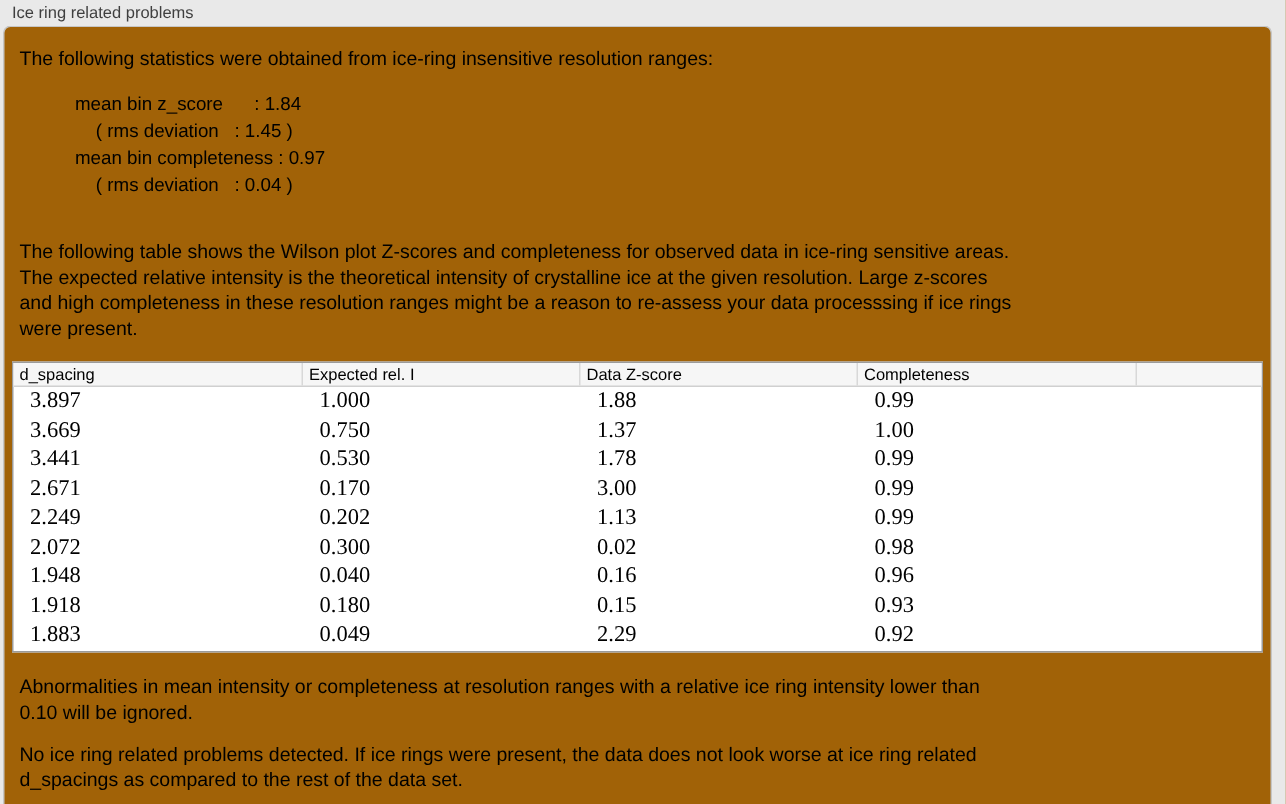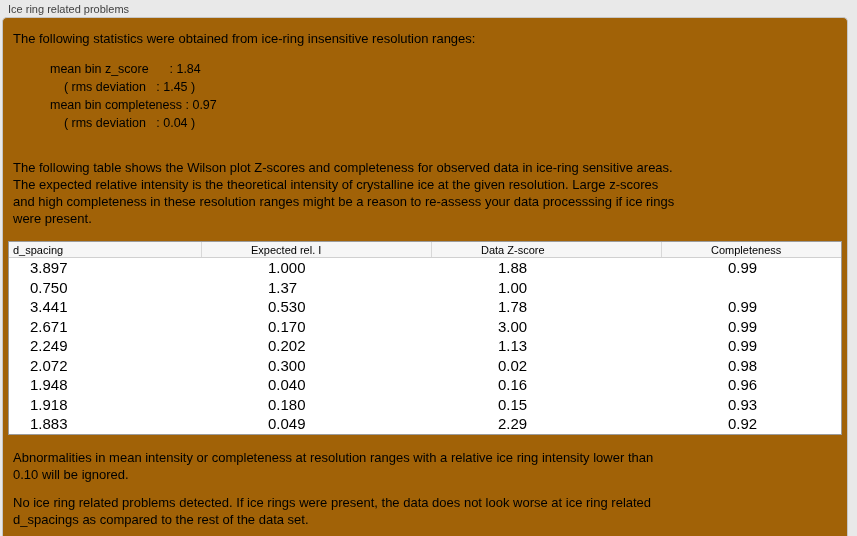--- a/index.html
+++ b/index.html
@@ -44,42 +44,42 @@
   .desc { margin-top: 27px; }
   .datatable {
     margin: 14px 0 0 -5px;
     width: 834px;
     background: #ffffff;
     border: 1px solid #9b9b9b;
   }
   .cols {
     display: grid;
     grid-template-columns: 193px 185px 185px 186px 1fr;
-    gap: 45px;
   }
   .thead {
     background: #f6f6f6;
     border-bottom: 1px solid #d0d0d0;
     height: 16px;
   }
   .th {
     font-size: 11px;
     line-height: 16px;
     padding-left: 4px;
     white-space: nowrap;
     overflow: hidden;
   }
   .th:not(:last-child) { border-right: 1px solid #d8d8d8; }
   .tr { height: 19.5px; }
   .td {
     font-size: 15px;
     line-height: 19.5px;
-    padding-left: 21px;
+    padding-left: 11px;
     white-space: nowrap;
     overflow: hidden;
+    font-family: Liberation Serif, serif;
   }
   .note { margin-top: 14px; }
   .conclusion { margin-top: 11px; }
 </style>
 </head>
 <body>
 
 <div class="groupbox-title">Ice ring related problems</div>
 
 <div class="groupbox">
@@ -106,20 +106,21 @@
       </div>
     <div class="tbody">
         <div class="tr cols">
           <div class="td">3.897</div>
           <div class="td">1.000</div>
           <div class="td">1.88</div>
           <div class="td">0.99</div>
           <div class="td"></div>
         </div>
         <div class="tr cols">
+          <div class="td">3.669</div>
           <div class="td">0.750</div>
           <div class="td">1.37</div>
           <div class="td">1.00</div>
           <div class="td"></div>
         </div>
         <div class="tr cols">
           <div class="td">3.441</div>
           <div class="td">0.530</div>
           <div class="td">1.78</div>
           <div class="td">0.99</div>

